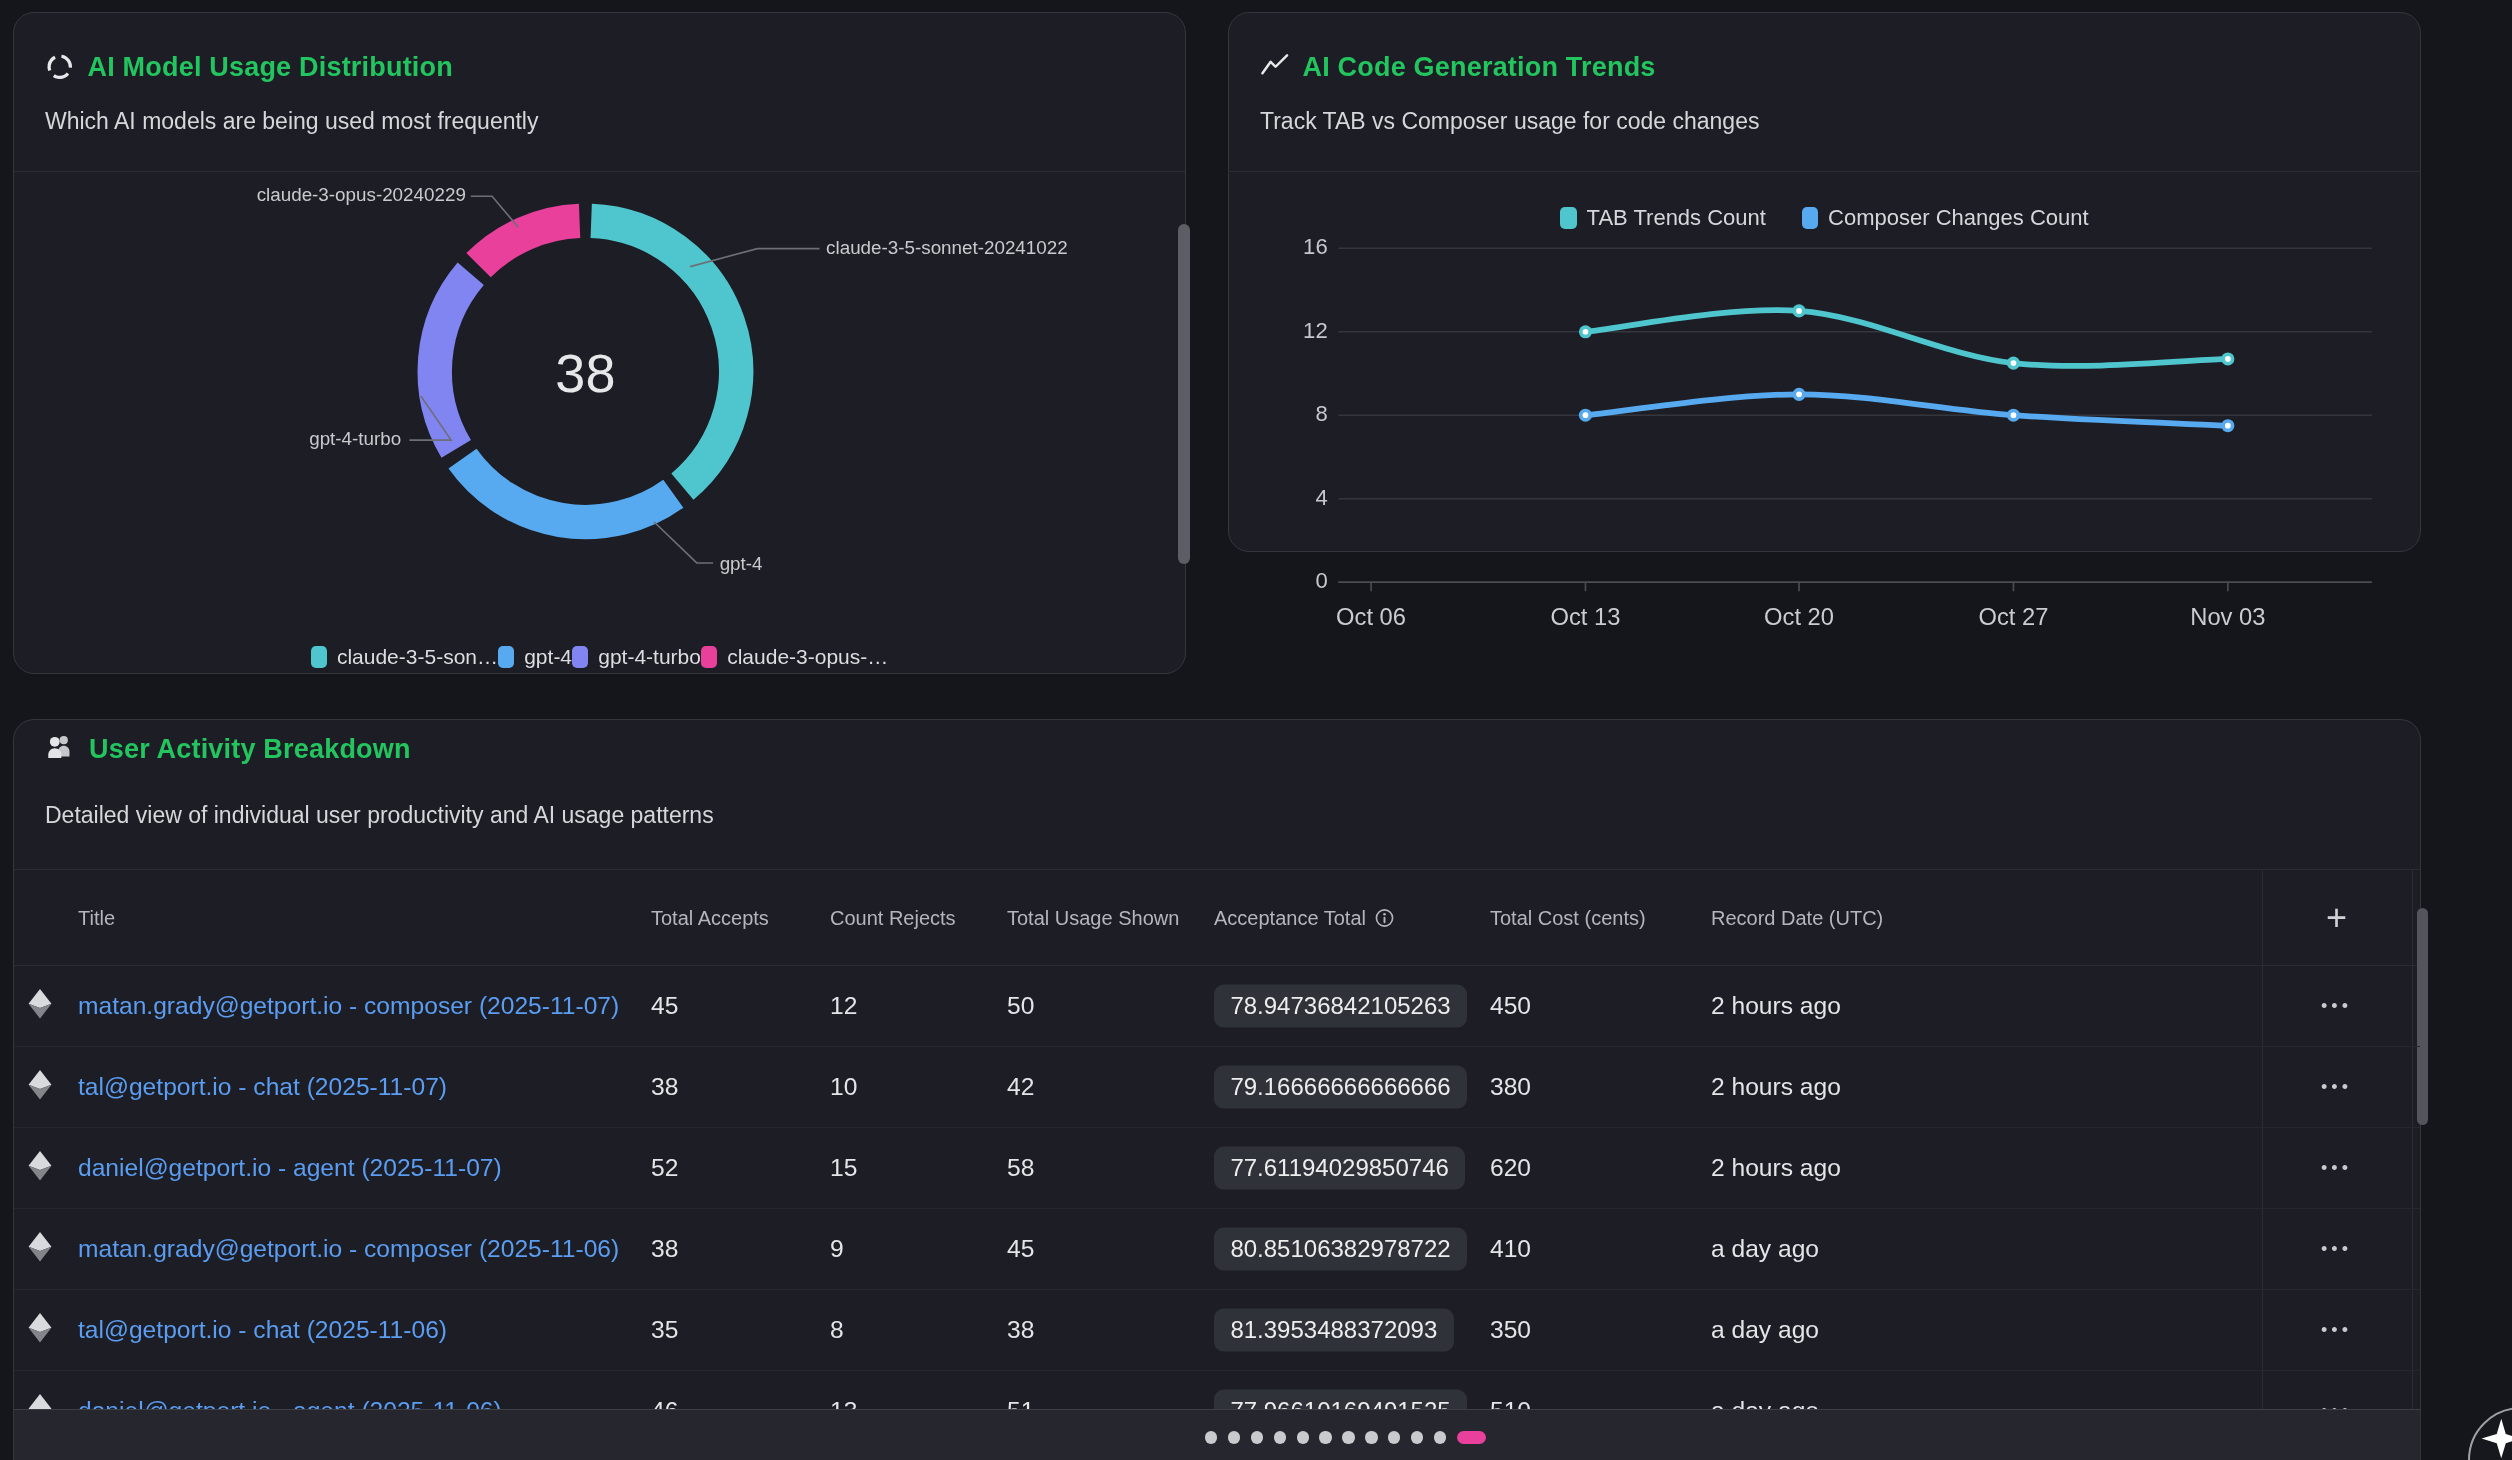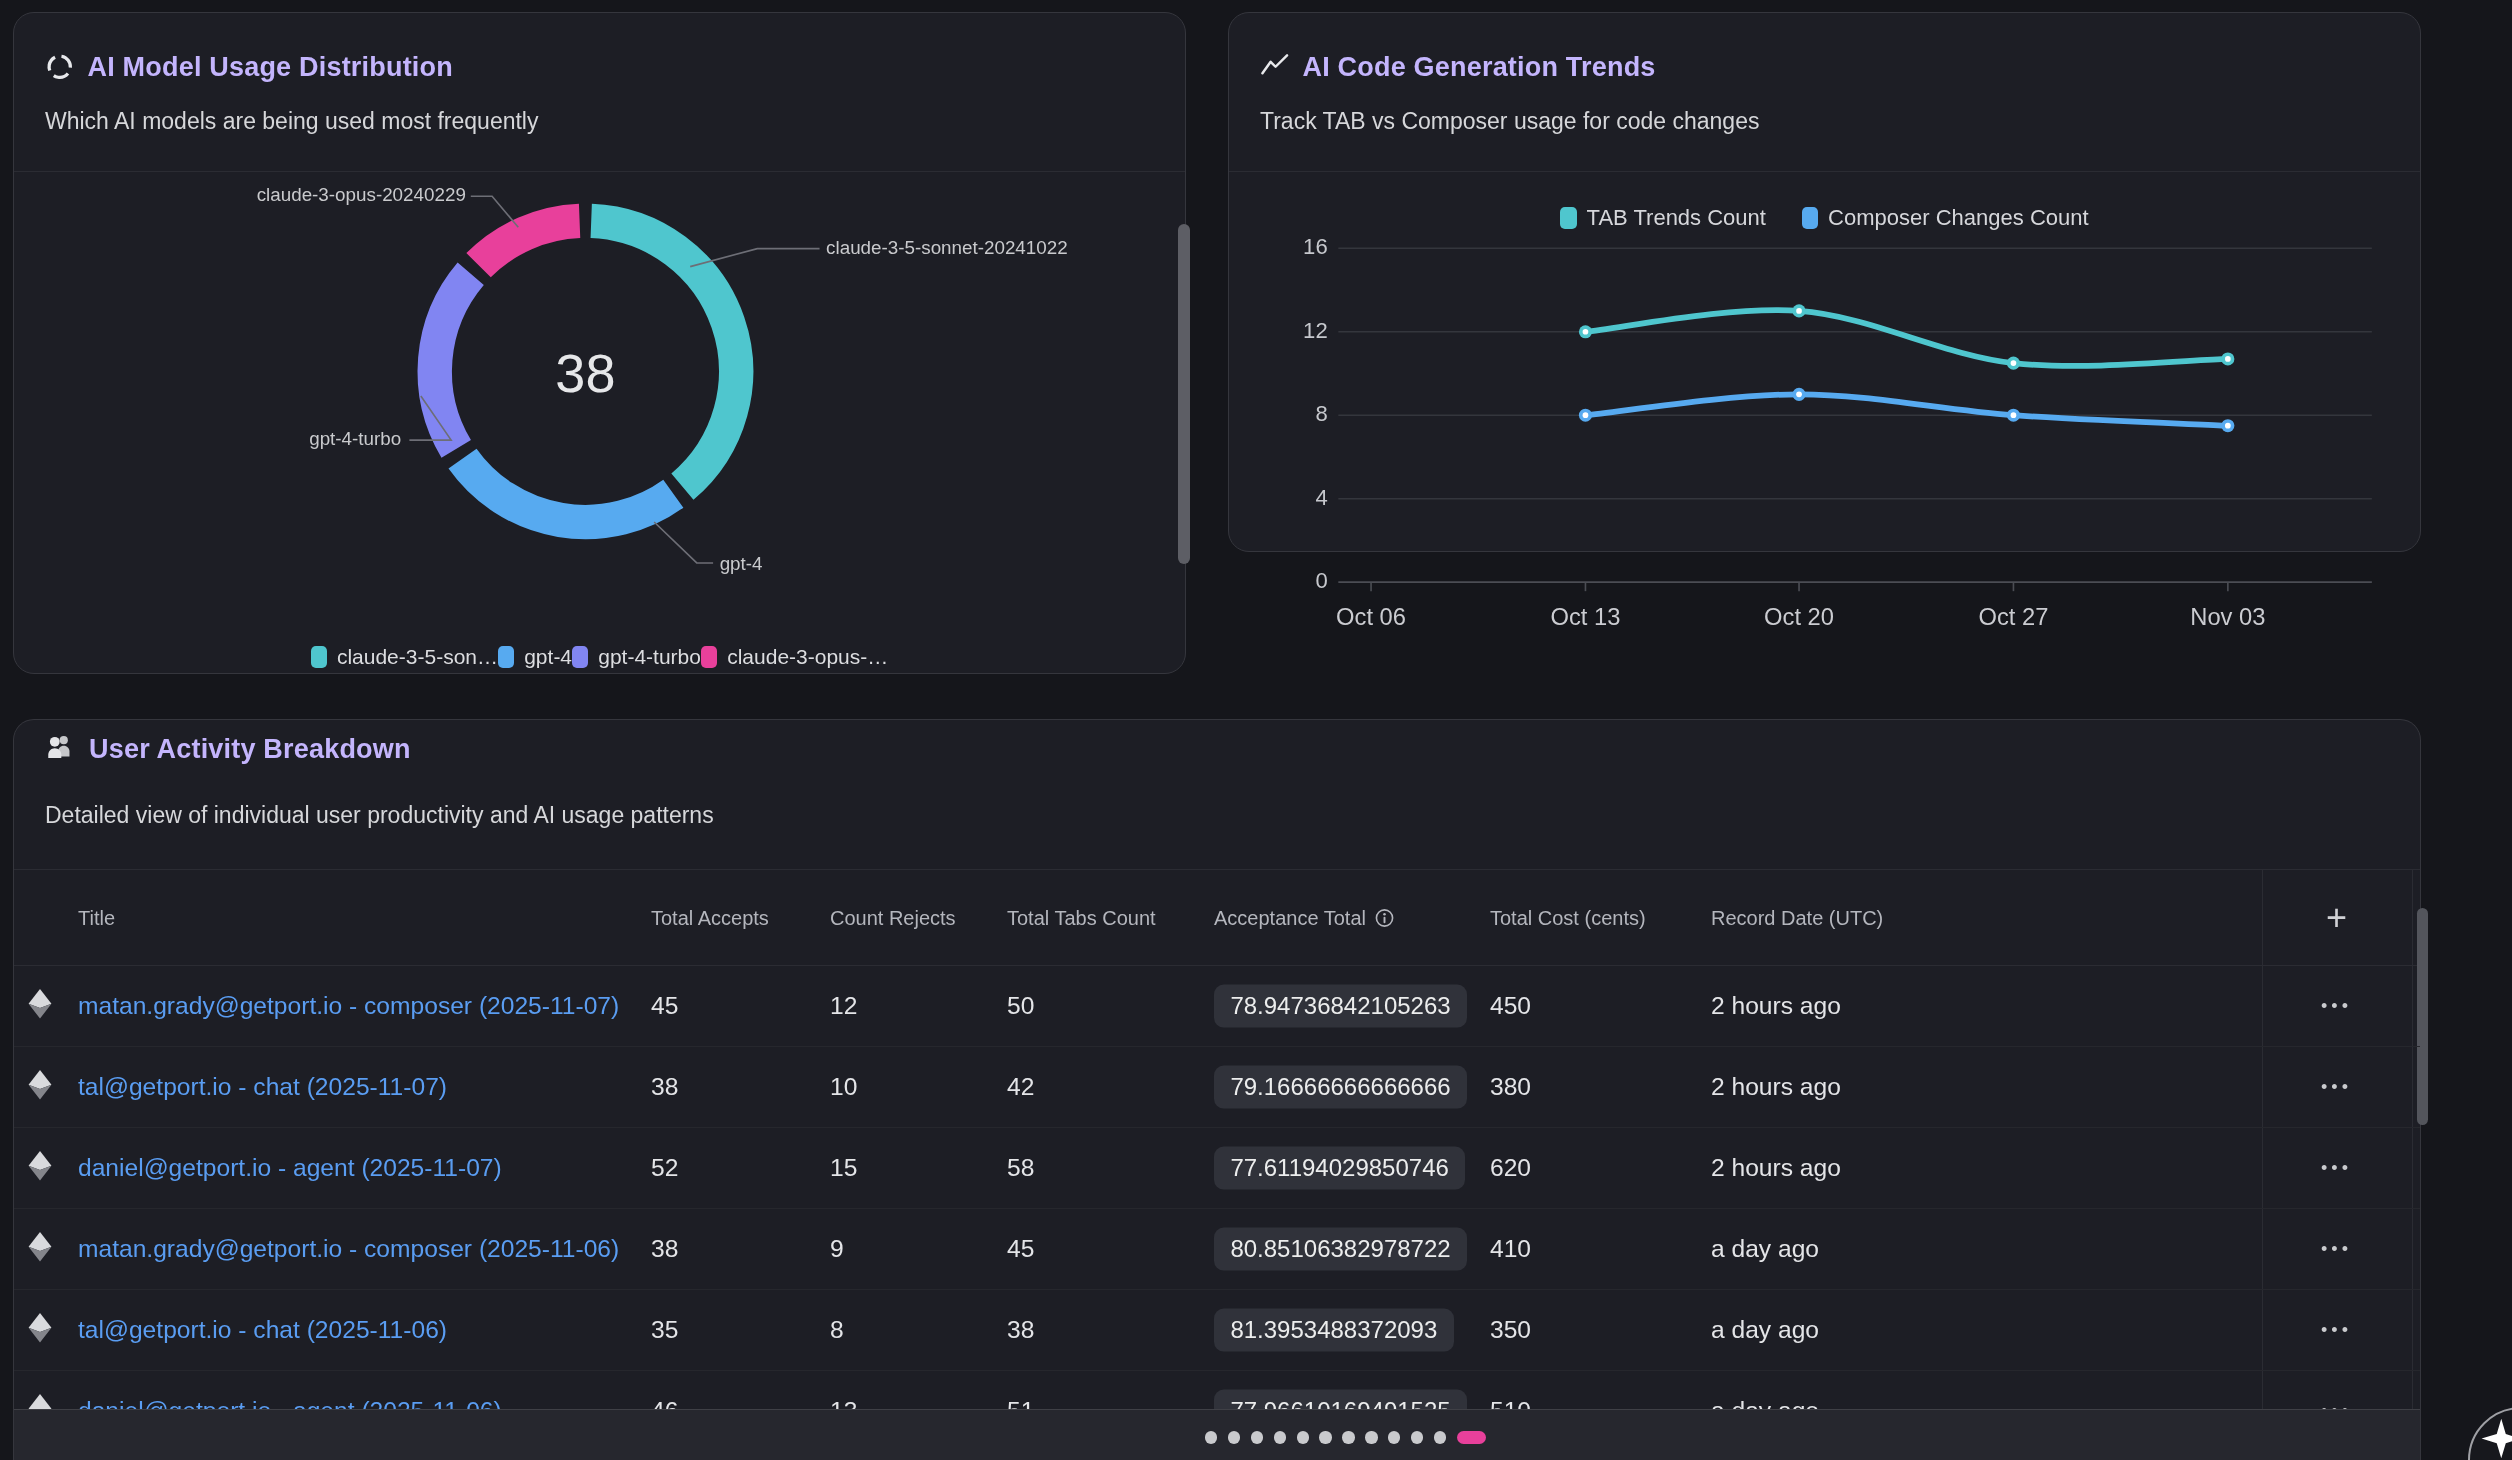--- a/index.html
+++ b/index.html
@@ -9,21 +9,21 @@
 
   .card { position:absolute; background:#1d1e25; border:1.6px solid #35363d; border-radius:21px; }
   #card-donut { left:13px; top:11.5px; width:1173px; height:662px; }
   #card-trend { left:1228px; top:11.5px; width:1193px; height:540px; }
   #card-table { left:13px; top:719px; width:2408px; height:742px; border-bottom:none; border-radius:21px 21px 0 0; }
 
   .card-head { position:absolute; left:0; right:0; top:0; border-bottom:1.6px solid #2b2c33; }
   .head-tall { height:159px; }
   .head-table { height:150px; }
   .title-row { position:absolute; left:31px; top:39px; display:flex; align-items:center; gap:13px; }
-  .card-title { font-size:27px; font-weight:600; color:#c4b5fd; letter-spacing:0.2px; }
+  .card-title { font-size:27px; font-weight:600; color:#22c55e; letter-spacing:0.2px; }
   .card-sub { position:absolute; left:31px; top:95px; font-size:23px; color:#d6d7da; }
   #card-table .title-row { top:12px; }
   #card-table .card-sub { top:82px; }
 
   svg text { font-family:"Liberation Sans","DejaVu Sans",sans-serif; }
 
   
   #donut-svg { position:absolute; left:0; top:160px; }
   .callout-label { font-size:23px; fill:#c9cacd; }
   .donut-center { font-size:66px; fill:#e6e7e9; }
@@ -210,21 +210,21 @@
         </span>
         <span class="card-title">User Activity Breakdown</span>
       </div>
       <div class="card-sub">Detailed view of individual user productivity and AI usage patterns</div>
     </div>
 
     <div class="thead">
       <span class="th" style="left:64px">Title</span>
       <span class="th" style="left:637px">Total Accepts</span>
       <span class="th" style="left:816px">Count Rejects</span>
-      <span class="th" style="left:993px">Total Tabs Count</span>
+      <span class="th" style="left:993px">Total Usage Shown</span>
       <span class="th" style="left:1200px">
         <span>Acceptance Total</span>
         <span class="info-icon">
           <svg width="21" height="21" viewBox="0 0 26 26">
               <circle cx="13" cy="13" r="10" fill="none" stroke="#b4b6bd" stroke-width="2"></circle>
               <circle cx="13" cy="8.4" r="1.6" fill="#b4b6bd"></circle>
               <rect x="11.8" y="11.5" width="2.4" height="8" rx="1.2" fill="#b4b6bd"></rect>
             </svg>
         </span>
       </span>

